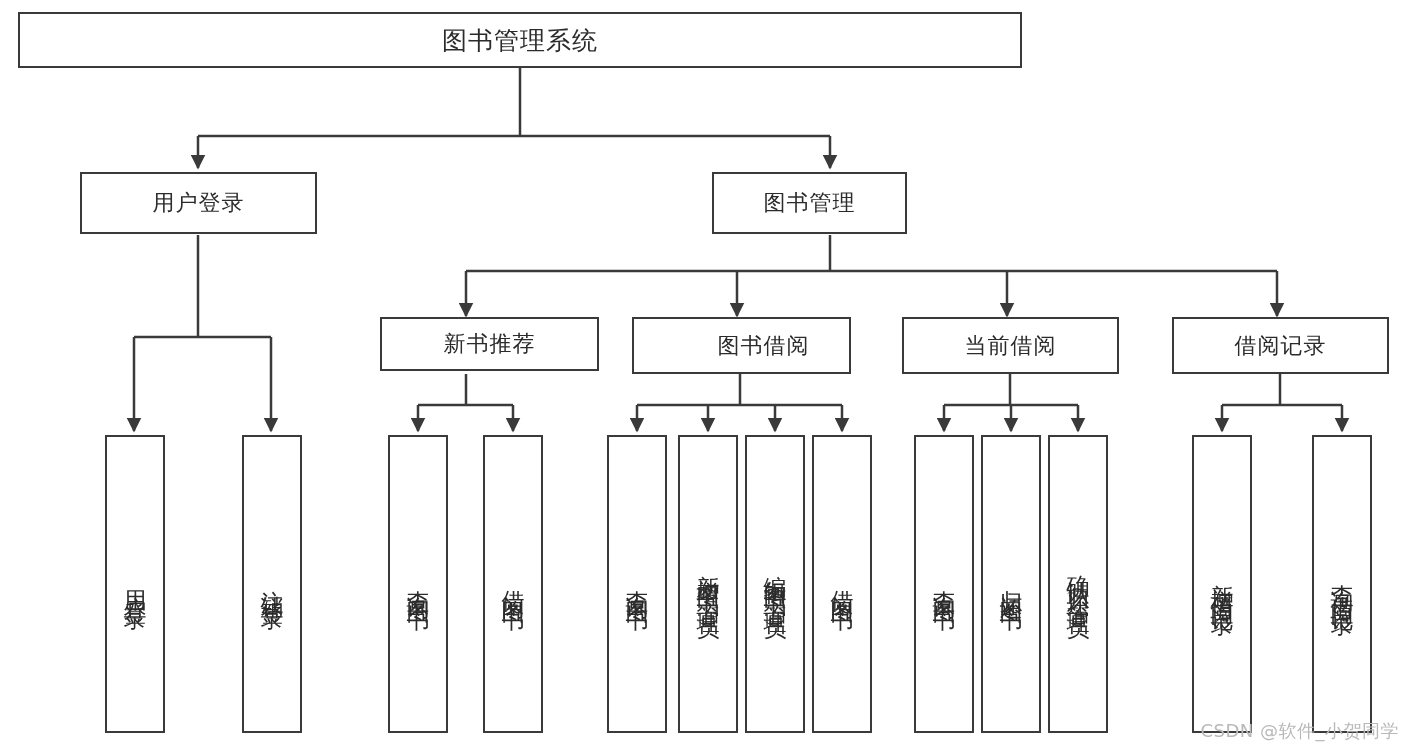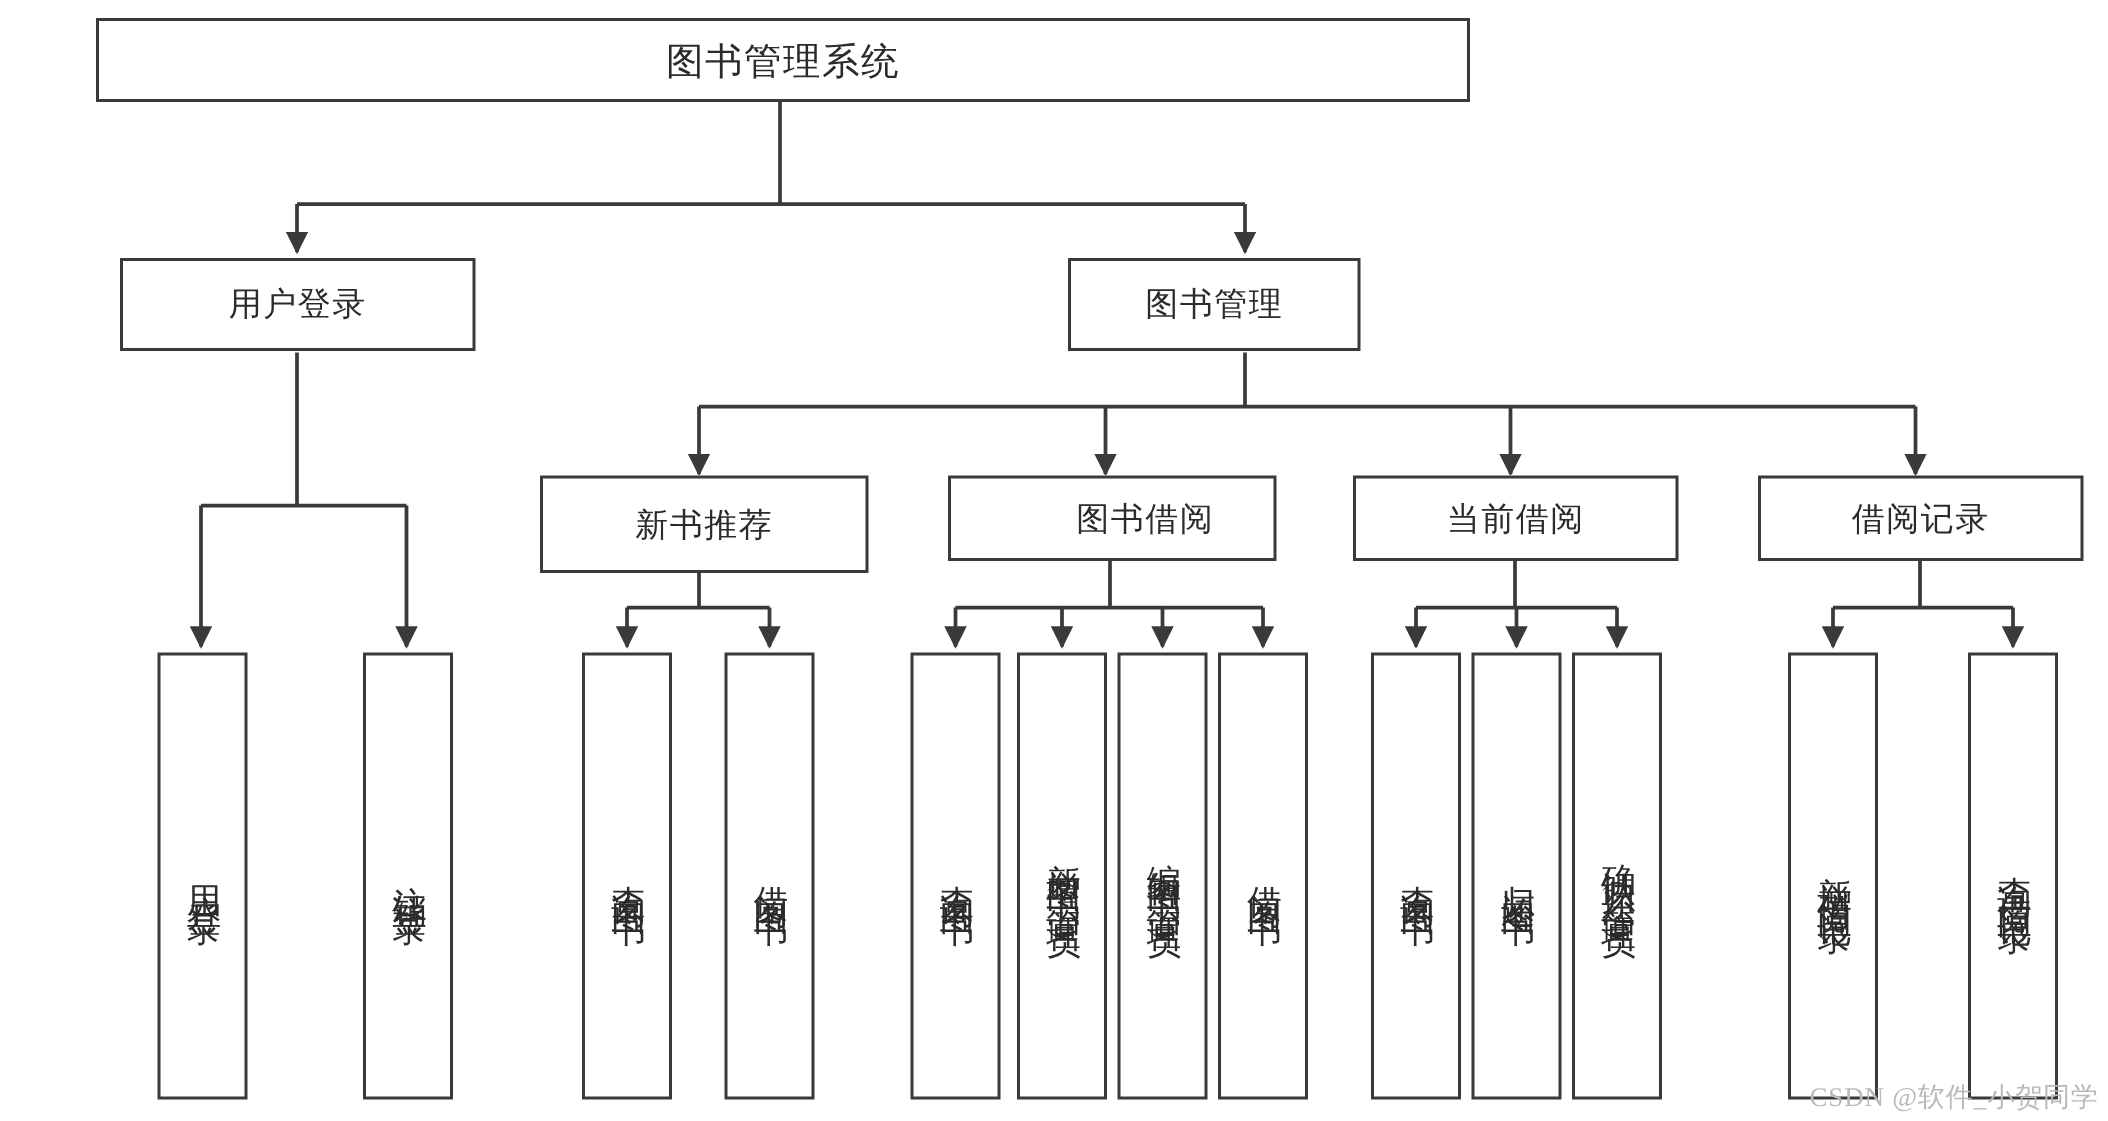--- a/index.html
+++ b/index.html
@@ -65,21 +65,20 @@
   }
   .watermark {
     position: absolute;
     right: 6px;
     bottom: 4px;
     font-size: 18px;
     color: #b9b9b9;
     letter-spacing: 0.5px;
     white-space: nowrap;
     user-select: none;
-    font-family: Liberation Serif, serif;
   }
 </style>
 </head>
 <body>
 
 <div id="diagram-root">
 
   <svg id="edge-layer" viewBox="0 0 1405 747" width="1405" height="747" xmlns="http://www.w3.org/2000/svg">
     <defs>
       <marker id="arrow" viewBox="0 0 10 10" refX="9" refY="5" markerWidth="6" markerHeight="6" orient="auto-start-reverse">
@@ -123,32 +122,32 @@
       <path d="M 1011 405 L 1011 431" marker-end="url(#arrow)"></path>
       <path d="M 1078 405 L 1078 431" marker-end="url(#arrow)"></path>
 
       <path d="M 1280 374 L 1280 405"></path>
       <path d="M 1222 405 L 1342 405"></path>
       <path d="M 1222 405 L 1222 431" marker-end="url(#arrow)"></path>
       <path d="M 1342 405 L 1342 431" marker-end="url(#arrow)"></path>
     </g>
   </svg>
 
-  <div class="node level-0" style="left:18px; top:12px; width:916px; height:56px;margin-left:46px;">
+  <div class="node level-0" style="left:18px; top:12px; width:1004px; height:56px;">
     <span>图书管理系统</span>
   </div>
 
   <div class="node level-1" style="left:80px; top:172px; width:237px; height:62px;">
     <span>用户登录</span>
   </div>
   <div class="node level-1" style="left:712px; top:172px; width:195px; height:62px;">
     <span>图书管理</span>
   </div>
 
-  <div class="node level-2" style="left:360px; top:317px; width:219px; height:65px;">
+  <div class="node level-2" style="left:380px; top:317px; width:219px; height:54px;">
     <span>新书推荐</span>
   </div>
   <div class="node level-2" style="left:632px; top:317px; width:219px; height:57px;padding-left:44px;">
     <span>图书借阅</span>
   </div>
   <div class="node level-2" style="left:902px; top:317px; width:217px; height:57px;">
     <span>当前借阅</span>
   </div>
   <div class="node level-2" style="left:1172px; top:317px; width:217px; height:57px;">
     <span>借阅记录</span>

